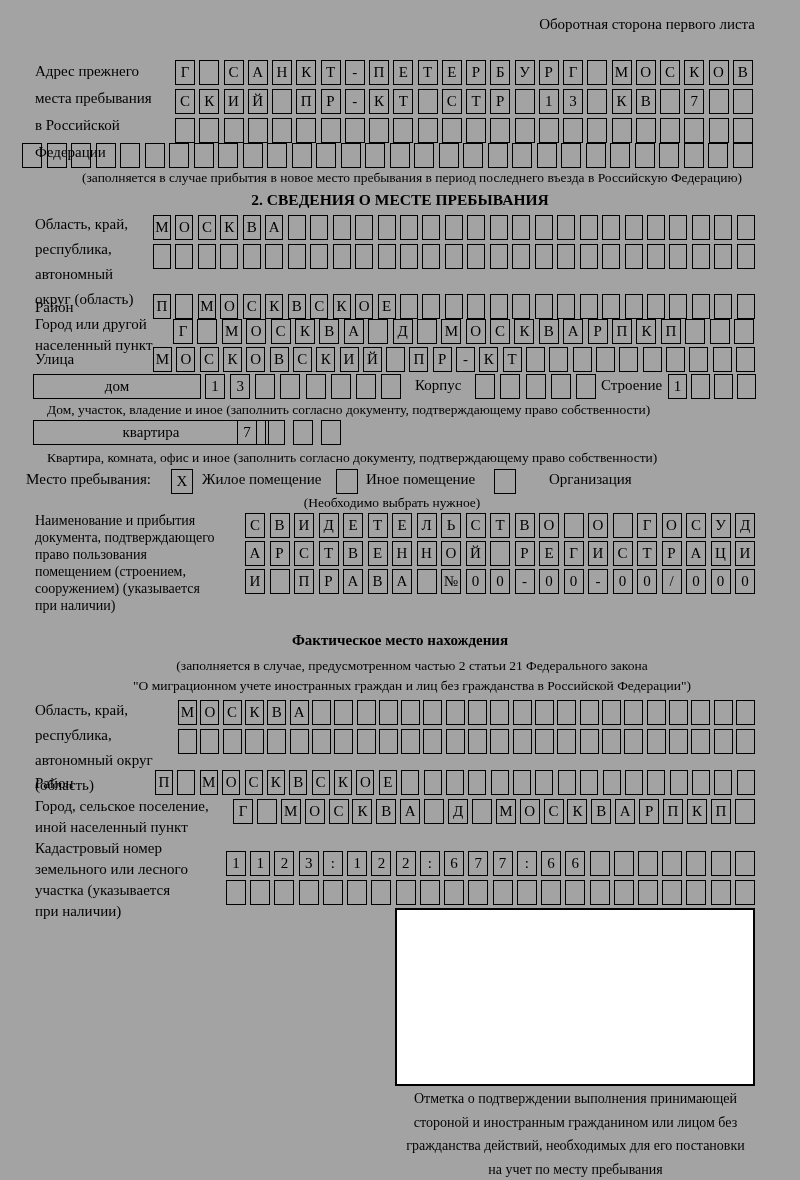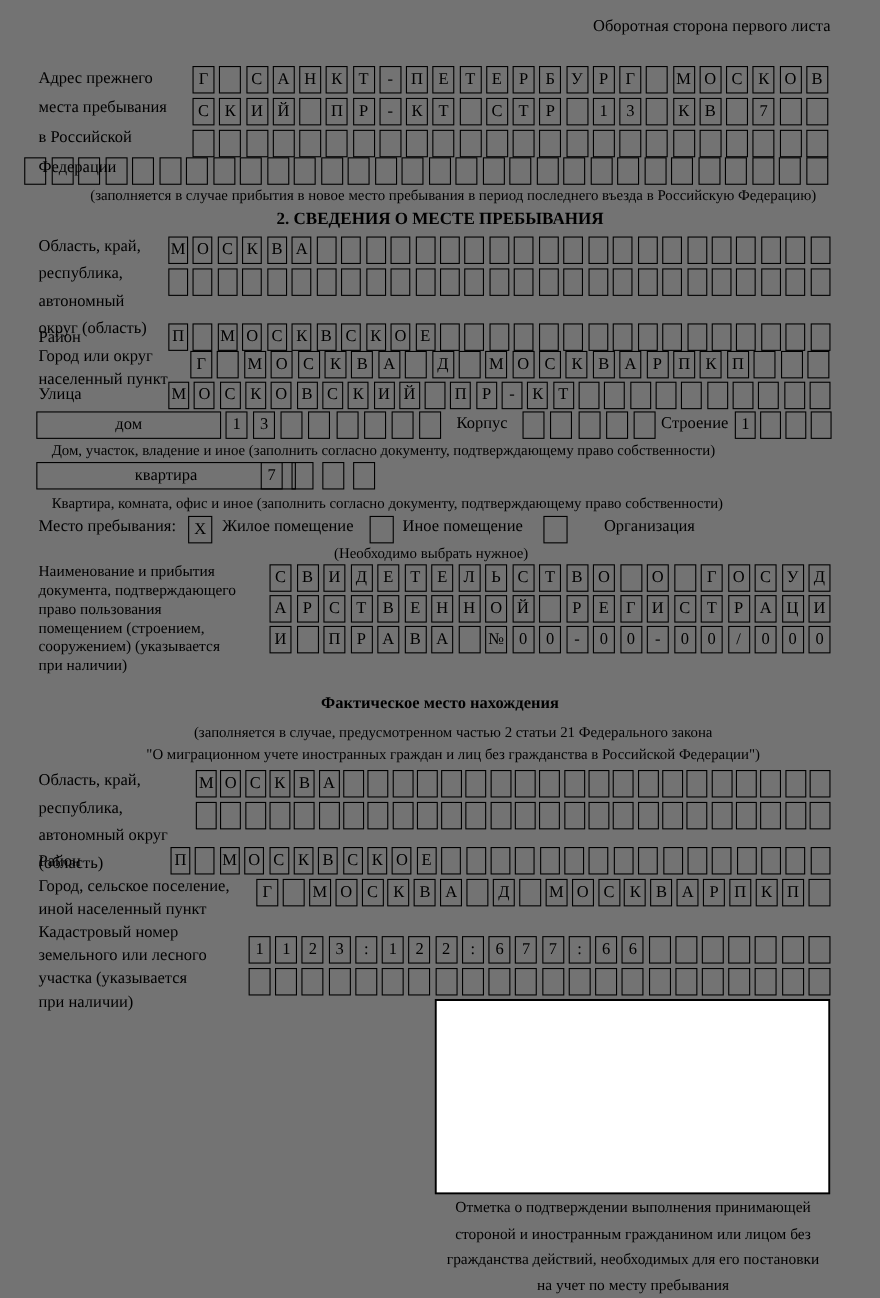--- a/index.html
+++ b/index.html
@@ -1,16 +1,16 @@
 <!DOCTYPE html>
 <html><head>
 <meta charset="utf-8">
 <style>
   html,body{margin:0;padding:0;background:#fff;}
-  .page{position:relative;width:800px;height:1180px;background:#737373;
+  .page{position:relative;width:800px;height:1180px;background:#a3a3a3;
         font-family:"Liberation Serif","DejaVu Serif",serif;color:#000;overflow:hidden;}
   .abs{position:absolute;}
   .lbl{position:absolute;font-size:15px;line-height:27px;}
   .lbl.tight{line-height:25px;}
   .lbl.tighter{line-height:21px;}
   .lbl.dense{font-size:14px;line-height:17px;}
   .cap{position:absolute;font-size:13.5px;line-height:18px;padding-left:12px;}
   .ctr{text-align:center;}
   .hdr{position:absolute;left:0;width:100%;text-align:center;font-weight:bold;font-size:15.5px;}
   .boxrow{position:absolute;display:flex;justify-content:space-between;}
@@ -241,21 +241,21 @@
       <span class="cell"></span>
       <span class="cell"></span>
       <span class="cell"></span>
       <span class="cell"></span>
       <span class="cell"></span>
       <span class="cell"></span>
       <span class="cell"></span>
     </div>
 
   <div class="lbl tighter" style="left:35px;top:314px;">
-    <div>Город или округ</div>
+    <div>Город или другой</div>
     <div>населенный пункт</div>
   </div>
   <div class="boxrow" style="left:173px;top:319px;width:581px;">
       <span class="cell">Г</span>
       <span class="cell"></span>
       <span class="cell">М</span>
       <span class="cell">О</span>
       <span class="cell">С</span>
       <span class="cell">К</span>
       <span class="cell">В</span>
@@ -338,21 +338,21 @@
 
   <div class="wbox" style="left:33px;top:420px;width:236px;">квартира</div>
   <div class="boxrow" style="left:237px;top:420px;width:104px;">
       <span class="cell">7</span>
       <span class="cell"></span>
       <span class="cell"></span>
       <span class="cell"></span>
     </div>
   <div class="cap" style="left:35px;top:449px;">Квартира, комната, офис и иное (заполнить согласно документу, подтверждающему право собственности)</div>
 
-  <div class="abs" style="left:35px;top:471px;font-size:15px;">Место пребывания:</div>
+  <div class="abs" style="left:26px;top:471px;font-size:15px;">Место пребывания:</div>
   <div class="chk" style="left:171px;top:469px;">X</div>
   <div class="abs" style="left:202px;top:471px;font-size:15px;">Жилое помещение</div>
   <div class="chk" style="left:336px;top:469px;"></div>
   <div class="abs" style="left:366px;top:471px;font-size:15px;">Иное помещение</div>
   <div class="chk" style="left:494px;top:469px;"></div>
   <div class="abs" style="left:549px;top:471px;font-size:15px;">Организация</div>
   <div class="cap ctr" style="left:180px;top:494px;width:400px;">(Необходимо выбрать нужное)</div>
 
   <div class="lbl dense" style="left:35px;top:512px;width:215px;">
     <div>Наименование и прибытия</div>

